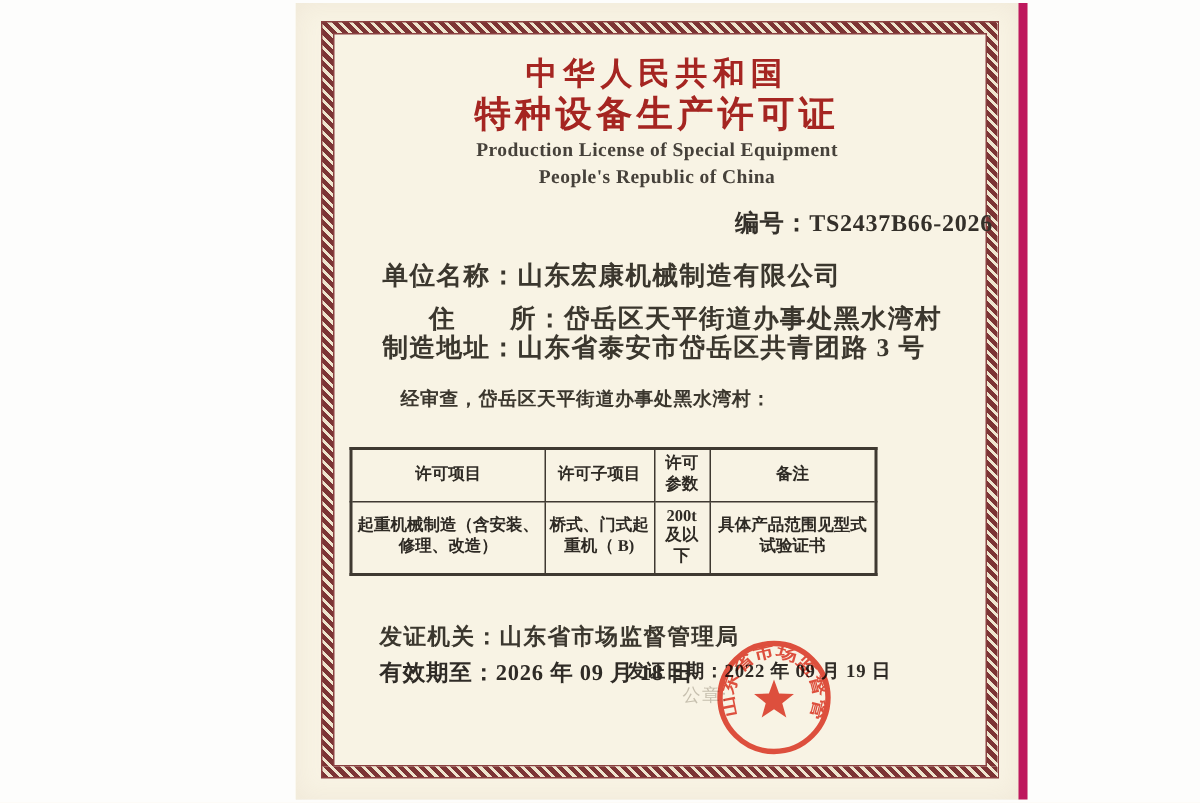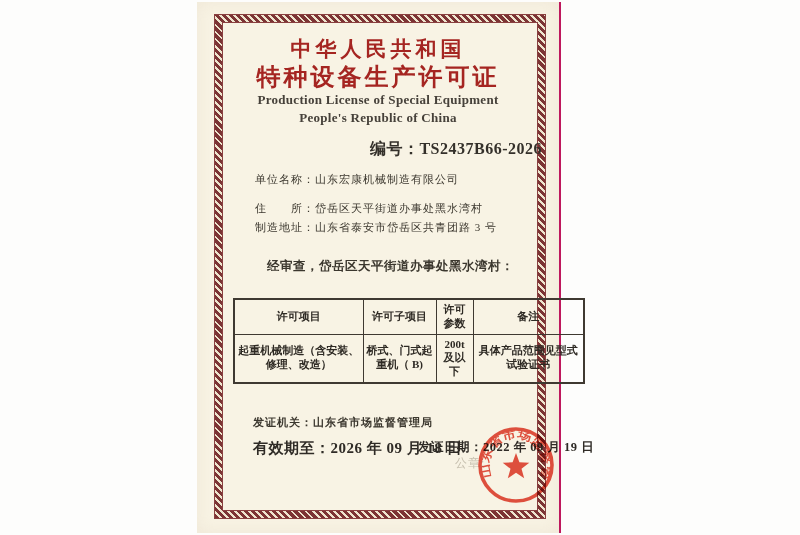--- a/index.html
+++ b/index.html
@@ -7,23 +7,23 @@
   body {
     width: 800px; height: 535px;
     background: #fdfdfc;
     position: relative;
     overflow: hidden;
     font-family: "Liberation Serif", "DejaVu Serif", serif;
   }
   .paper {
     position: absolute;
     left: 197px; top: 2px;
-    width: 364px; height: 531px;
+    width: 488px; height: 531px;
     background: #f8f3e4;
-    border-right: 2px solid #be185d;
+    border-right: 6px solid #be185d;
     box-shadow: inset 0 0 18px rgba(180,160,120,0.12);
   }
   .frame {
     position: absolute;
     left: 18px; top: 13px; right: 14px; bottom: 15px;
     border: 7px solid #7c3434;
     border-image: repeating-linear-gradient(45deg, #7c3434 0 3px, #efe5ce 3px 5px) 7;
     box-shadow: 0 0 0 1px #8a4040, inset 0 0 0 1px #8a4040;
     pointer-events: none;
   }
@@ -50,26 +50,26 @@
   .serial-line {
     position: absolute;
     top: 137px; left: 0; right: 17px;
     text-align: right;
     font-size: 16px; font-weight: bold; color: #34302a;
     letter-spacing: 0.5px;
   }
   .field-row {
     position: absolute;
     left: 58px;
-    font-size: 11px; font-weight: normal; color: #3b372e;
+    font-size: 17px; font-weight: bold; color: #3b372e;
     letter-spacing: 1px;
     white-space: nowrap;
   }
   .row-name { top: 170px; }
-  .row-addr { top: 199px; }
+  .row-addr { top: 199px; margin-left: 31px; }
   .row-mfg  { top: 218px; }
   .approval-line {
     position: absolute;
     left: 70px; top: 256px;
     font-size: 12.5px; font-weight: bold; color: #3b372e;
     letter-spacing: 0.5px;
   }
   table.license-table {
     position: absolute;
     left: 36px; top: 296px;
@@ -81,21 +81,21 @@
     border: 1px solid #3f3931;
     font-size: 11px; font-weight: bold; color: #2e2a24;
     text-align: center; vertical-align: middle;
     padding: 3px 2px;
     line-height: 1.25;
   }
   table.license-table { border: 2px solid #3f3931; }
   .issuer-line {
     position: absolute;
     left: 56px; top: 413px;
-    font-size: 11px; font-weight: bold; color: #3b372e;
+    font-size: 15px; font-weight: bold; color: #3b372e;
     letter-spacing: 1px;
   }
   .date-valid {
     position: absolute;
     left: 56px; top: 437px;
     font-size: 15px; font-weight: bold; color: #2f2b26;
     letter-spacing: 0.5px;
     white-space: nowrap;
   }
   .date-issue {

